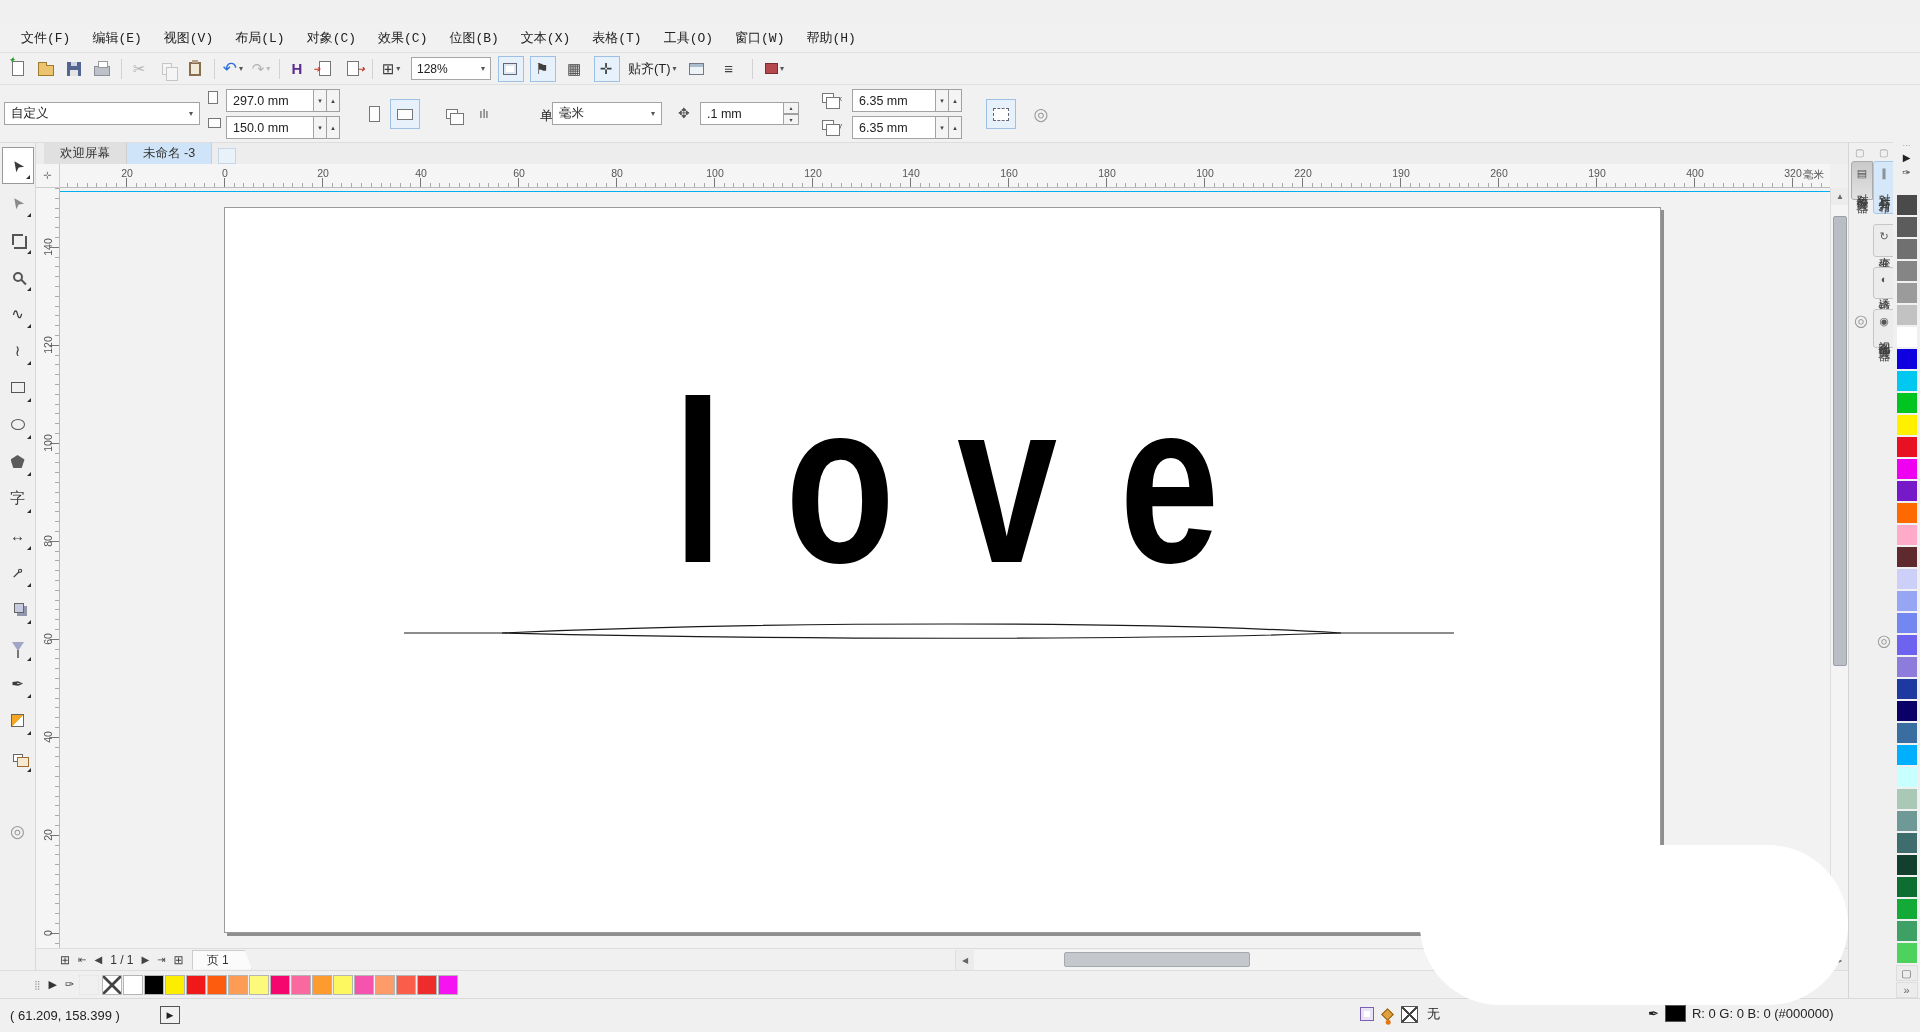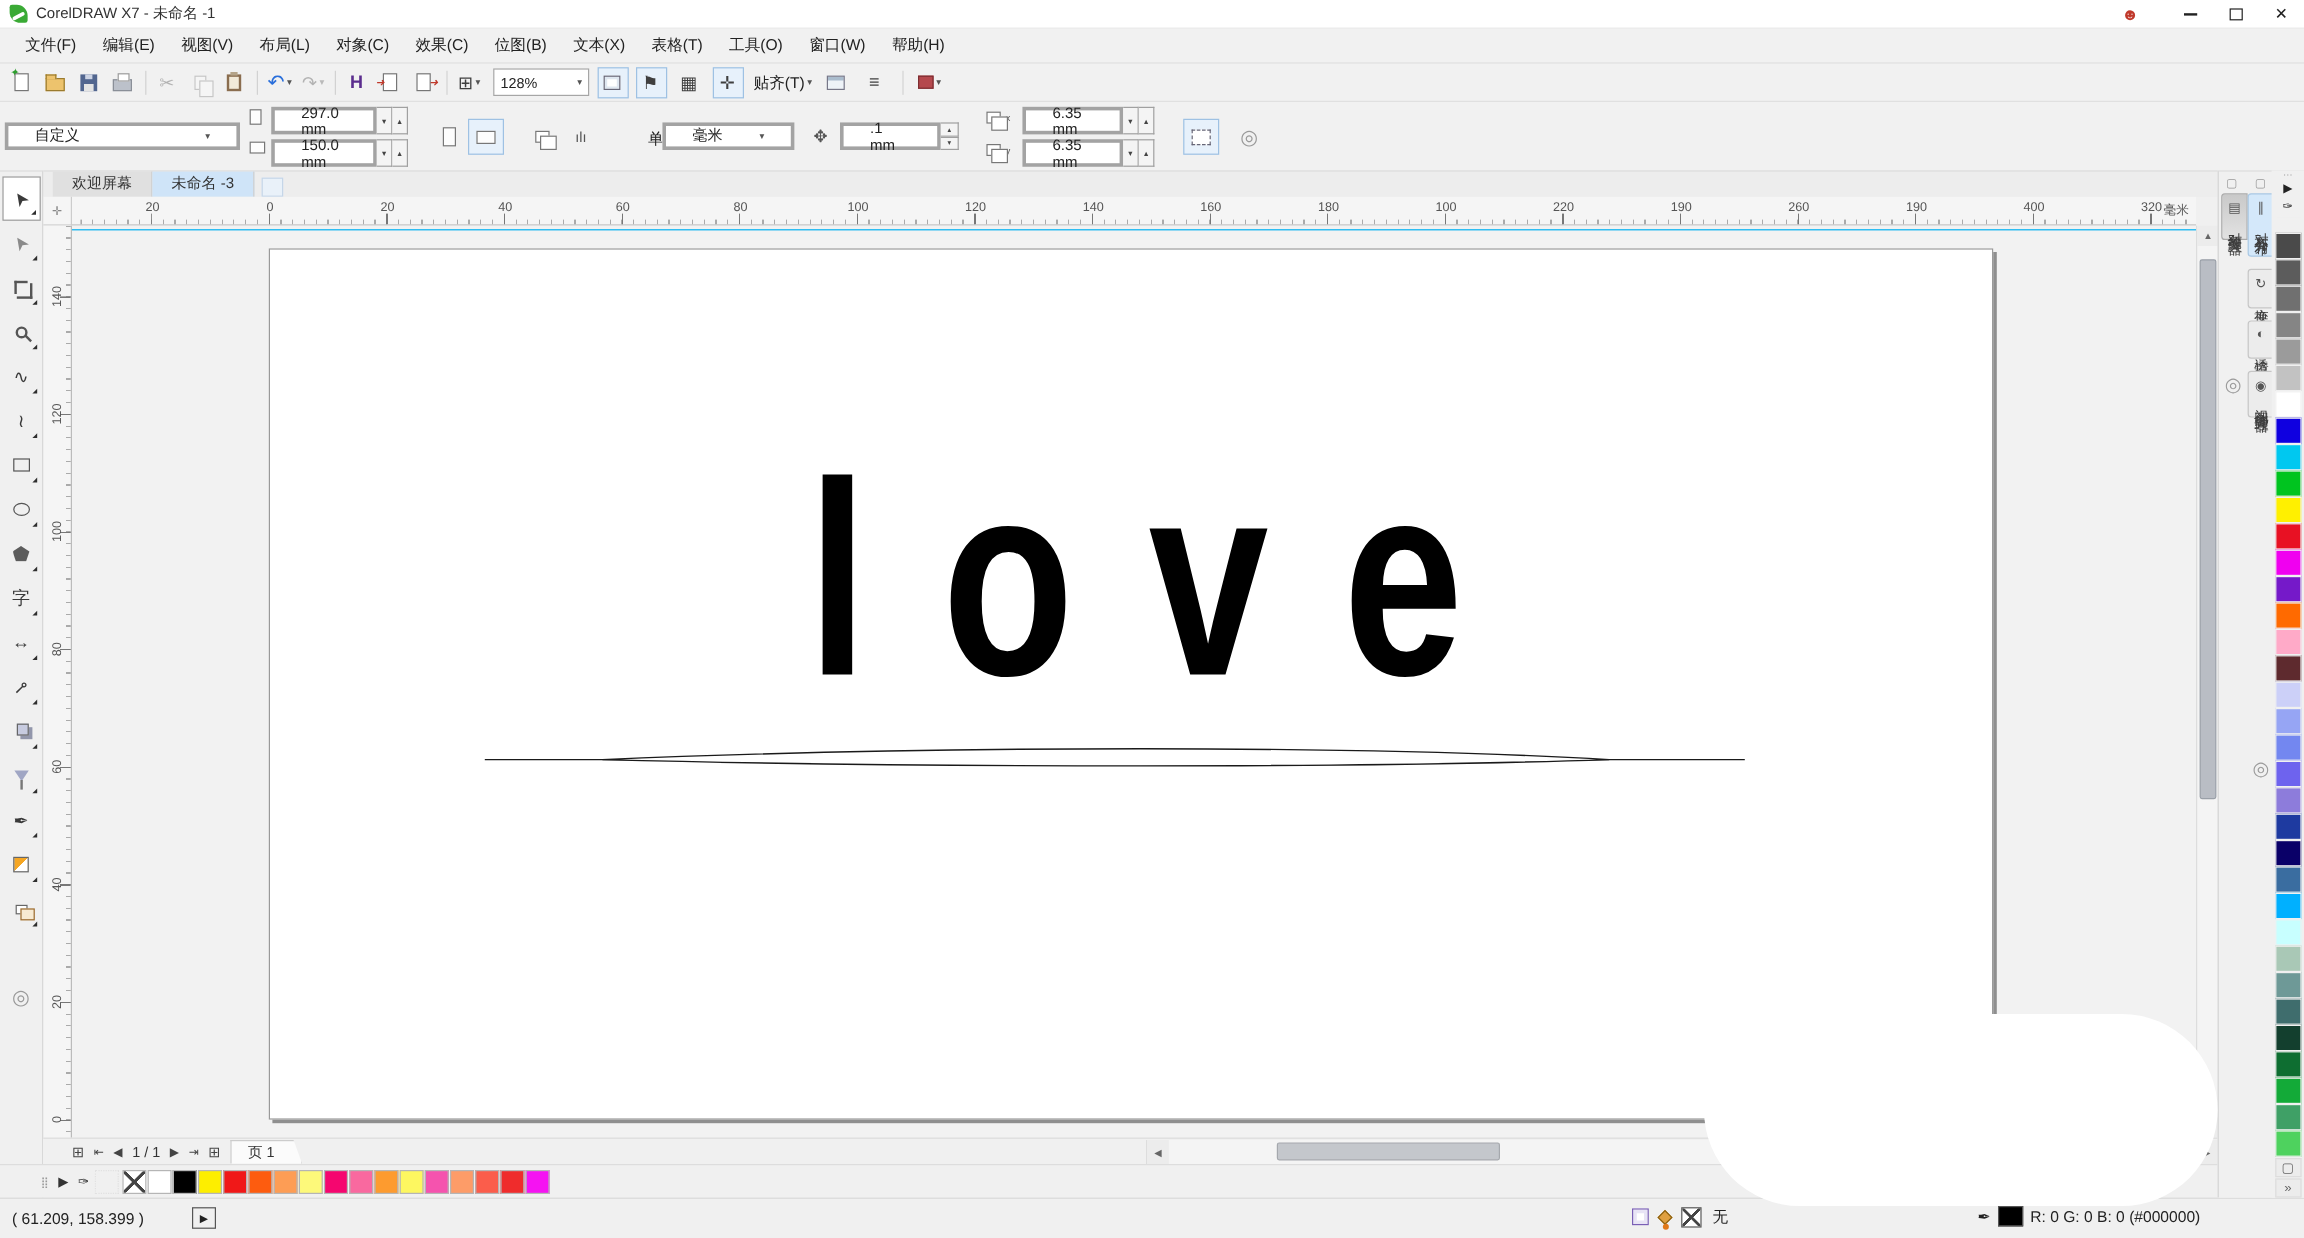--- a/index.html
+++ b/index.html
@@ -16,21 +16,21 @@
   .win-controls{margin-left:auto;display:flex;align-items:center;}
   .account-btn{width:30px;text-align:center;color:#c0392b;font-size:14px;margin-right:16px;}
   .win-btn{width:38px;height:23px;display:flex;align-items:center;justify-content:center;font-size:13px;color:#222;}
   .glyph-restore{width:11px;height:10px;border:1.5px solid #222;position:relative;background:#fff;}
   .glyph-restore::before{content:"";position:absolute;left:2px;top:-4px;width:11px;height:10px;border:1.5px solid #222;z-index:-1;}
   .glyph-min{width:11px;height:2px;background:#222;}
 
   
   .menubar{position:absolute;left:0;top:24px;width:1920px;height:28px;background:#f1f1f1;
            display:flex;align-items:center;padding-left:10px;font-size:13px;}
-  .menu-item{padding:4px 11px;color:#222;}
+  .menu-item{padding:4px 11px;color:#222;font-family:Liberation Mono, monospace;}
 
   
   .toolbar{position:absolute;left:0;top:52px;width:1920px;height:32px;background:#f1f1f1;
            border-top:1px solid #e0e0e0;display:flex;align-items:center;padding-left:6px;gap:2px;}
   .tbtn{min-width:26px;height:26px;display:flex;align-items:center;justify-content:center;font-size:15px;color:#3f3f3f;position:relative;}
   .tbtn.sep{min-width:7px;}
   .sep{width:7px;height:26px;position:relative;}
   .sep::after{content:"";position:absolute;left:3px;top:3px;width:1px;height:20px;background:#d2d2d2;}
   .caret{font-size:8px;color:#555;margin-left:2px;}
   .dim{opacity:.35;filter:grayscale(1);}
@@ -60,21 +60,21 @@
   .i-import{width:12px;height:15px;background:#fff;border:1px solid #767676;position:relative;}
   .i-import::after{content:"➜";position:absolute;left:-7px;top:2px;color:#c0392b;font-size:9px;}
   .i-export{width:12px;height:15px;background:#fff;border:1px solid #767676;position:relative;}
   .i-export::after{content:"➜";position:absolute;right:-7px;top:2px;color:#c0392b;font-size:9px;}
   .i-frame{width:14px;height:12px;border:1px solid #667;background:#fff;box-shadow:inset 0 0 0 2px #dfe7f0;}
   .i-window{width:15px;height:12px;border:1px solid #778;background:#eef3f8;box-shadow:inset 0 3px 0 #aabccd;}
   .i-red{width:13px;height:11px;background:#b5484d;border:1px solid #7c2d31;}
 
   
   .propbar{position:absolute;left:0;top:84px;width:1920px;height:58px;background:#f1f1f1;border-top:1px solid #e0e0e0;}
-  .field{position:absolute;height:23px;border:3px solid #a3a3a3;background:#fff;display:flex;align-items:center;padding:0 22px;font-size:12.5px;color:#222;}
+  .field{position:absolute;height:23px;border:1px solid #a3a3a3;background:#fff;display:flex;align-items:center;padding:0 6px;font-size:12.5px;color:#222;}
   .spin-h{position:absolute;display:flex;height:23px;}
   .spin-h span{width:13px;height:23px;border:1px solid #a0a0a0;border-left:none;background:#f4f4f4;font-size:7px;display:flex;align-items:center;justify-content:center;color:#444;}
   .spin-v{position:absolute;display:flex;flex-direction:column;width:15px;height:23px;}
   .spin-v span{flex:1;border:1px solid #a0a0a0;border-left:none;background:#f4f4f4;font-size:6px;display:flex;align-items:center;justify-content:center;color:#444;}
   .pb-icon{position:absolute;font-size:12px;color:#555;display:flex;align-items:center;justify-content:center;}
   .pb-label{position:absolute;font-size:13px;color:#222;}
   .mini-rect{border:1px solid #777;background:#fdfdfd;}
   .pb-btn{position:absolute;display:flex;align-items:center;justify-content:center;}
   .pressed{border:1px solid #9ec1e3;background:#e7f1fb;}
   .dup-icon{position:relative;width:12px;height:10px;border:1px solid #777;background:#fff;}
@@ -199,34 +199,20 @@
   .rpal .grip{color:#999;font-size:8px;height:8px;line-height:8px;}
   .rpal .palic{font-size:10px;color:#222;height:15px;line-height:15px;}
   .rswatch{width:22px;height:22px;flex:0 0 22px;border:1px solid #f0f0f0;}
   .rpal-btn{width:22px;height:18px;display:flex;align-items:center;justify-content:center;font-size:11px;color:#666;border:1px solid #ddd;background:#ececec;margin-top:1px;}
 </style>
 </head>
 <body>
 
 <div class="app">
 
-  <div class="titlebar">
-    <div class="logo"></div>
-    <div class="title-text">CorelDRAW X7 - 未命名 -1</div>
-    <div class="win-controls">
-      <div class="account-btn">☻</div>
-      <div class="win-btn">
-          <span class="glyph-min"></span>
-        </div>
-      <div class="win-btn">
-          <span class="glyph-restore"></span>
-        </div>
-      <div class="win-btn">✕</div>
-    </div>
-  </div>
 
   <div class="menubar">
 
   <div class="menu-item">文件(F)</div>
       <div class="menu-item">编辑(E)</div>
       <div class="menu-item">视图(V)</div>
       <div class="menu-item">布局(L)</div>
       <div class="menu-item">对象(C)</div>
       <div class="menu-item">效果(C)</div>
       <div class="menu-item">位图(B)</div>

